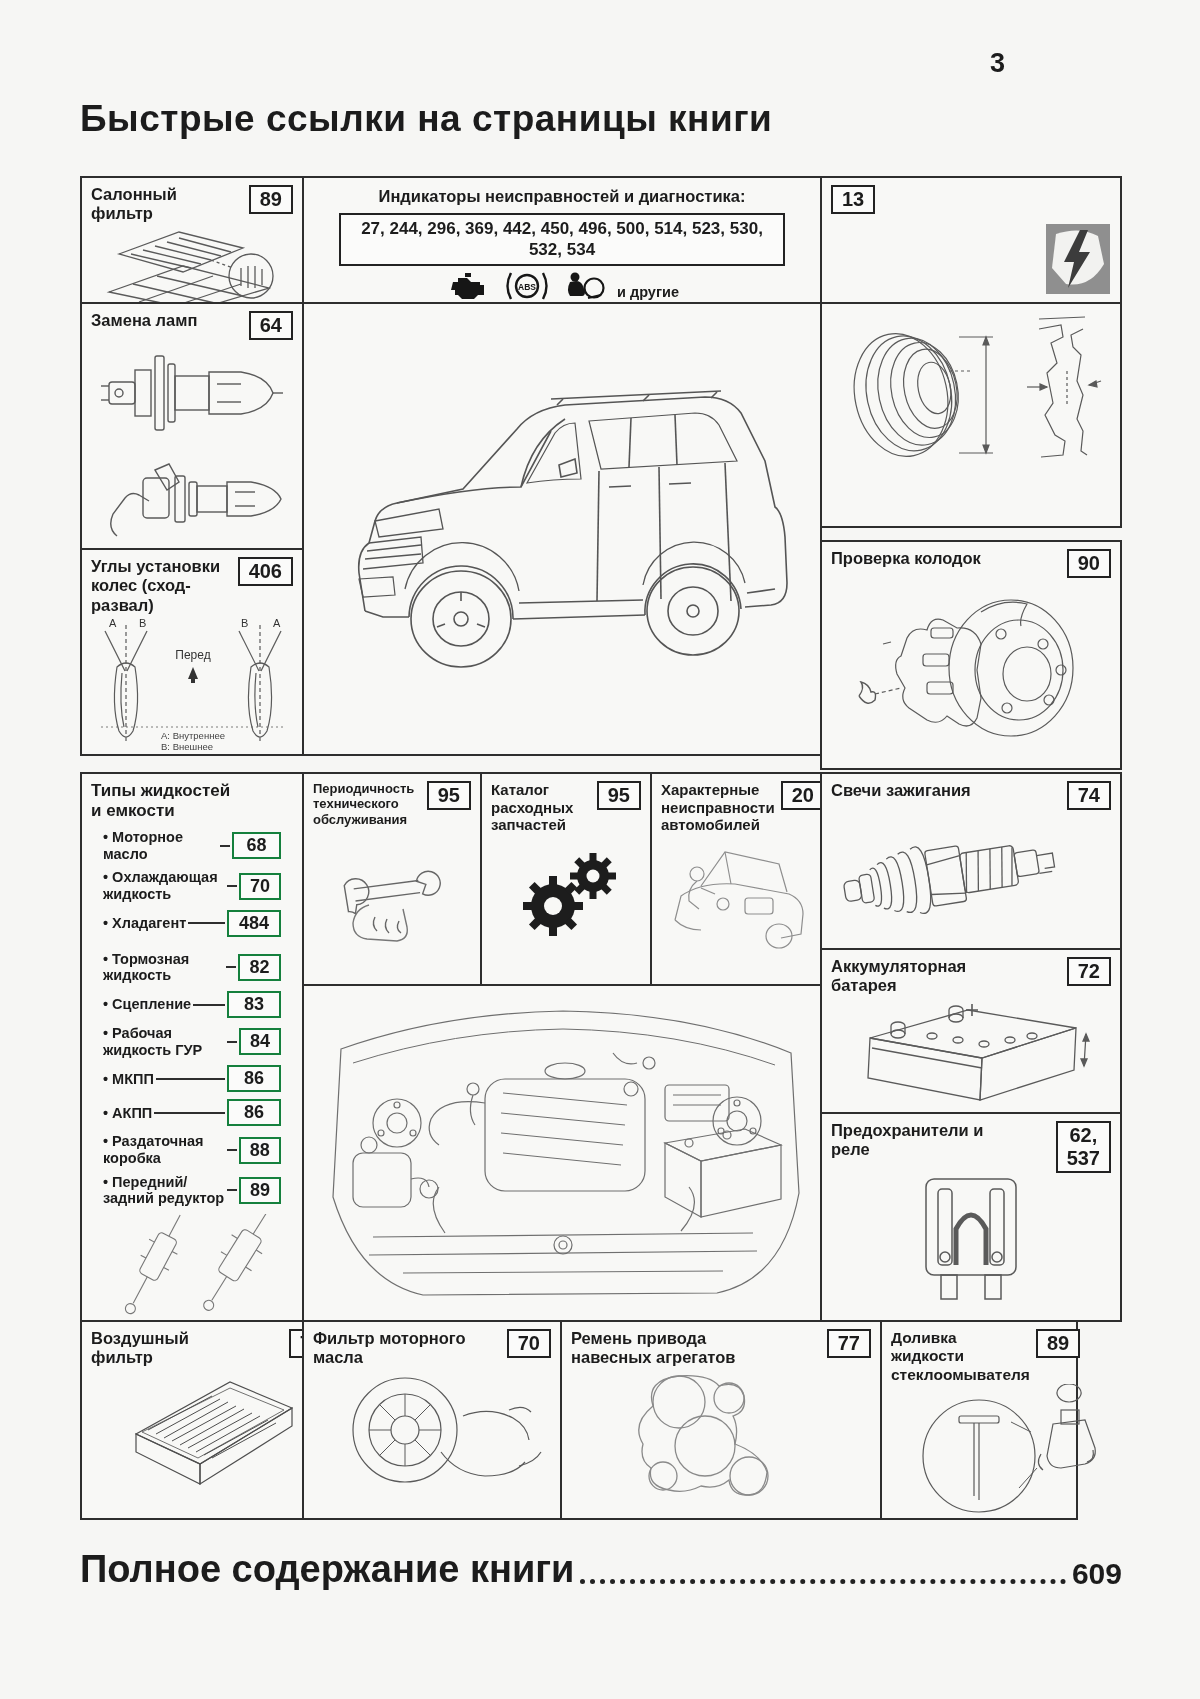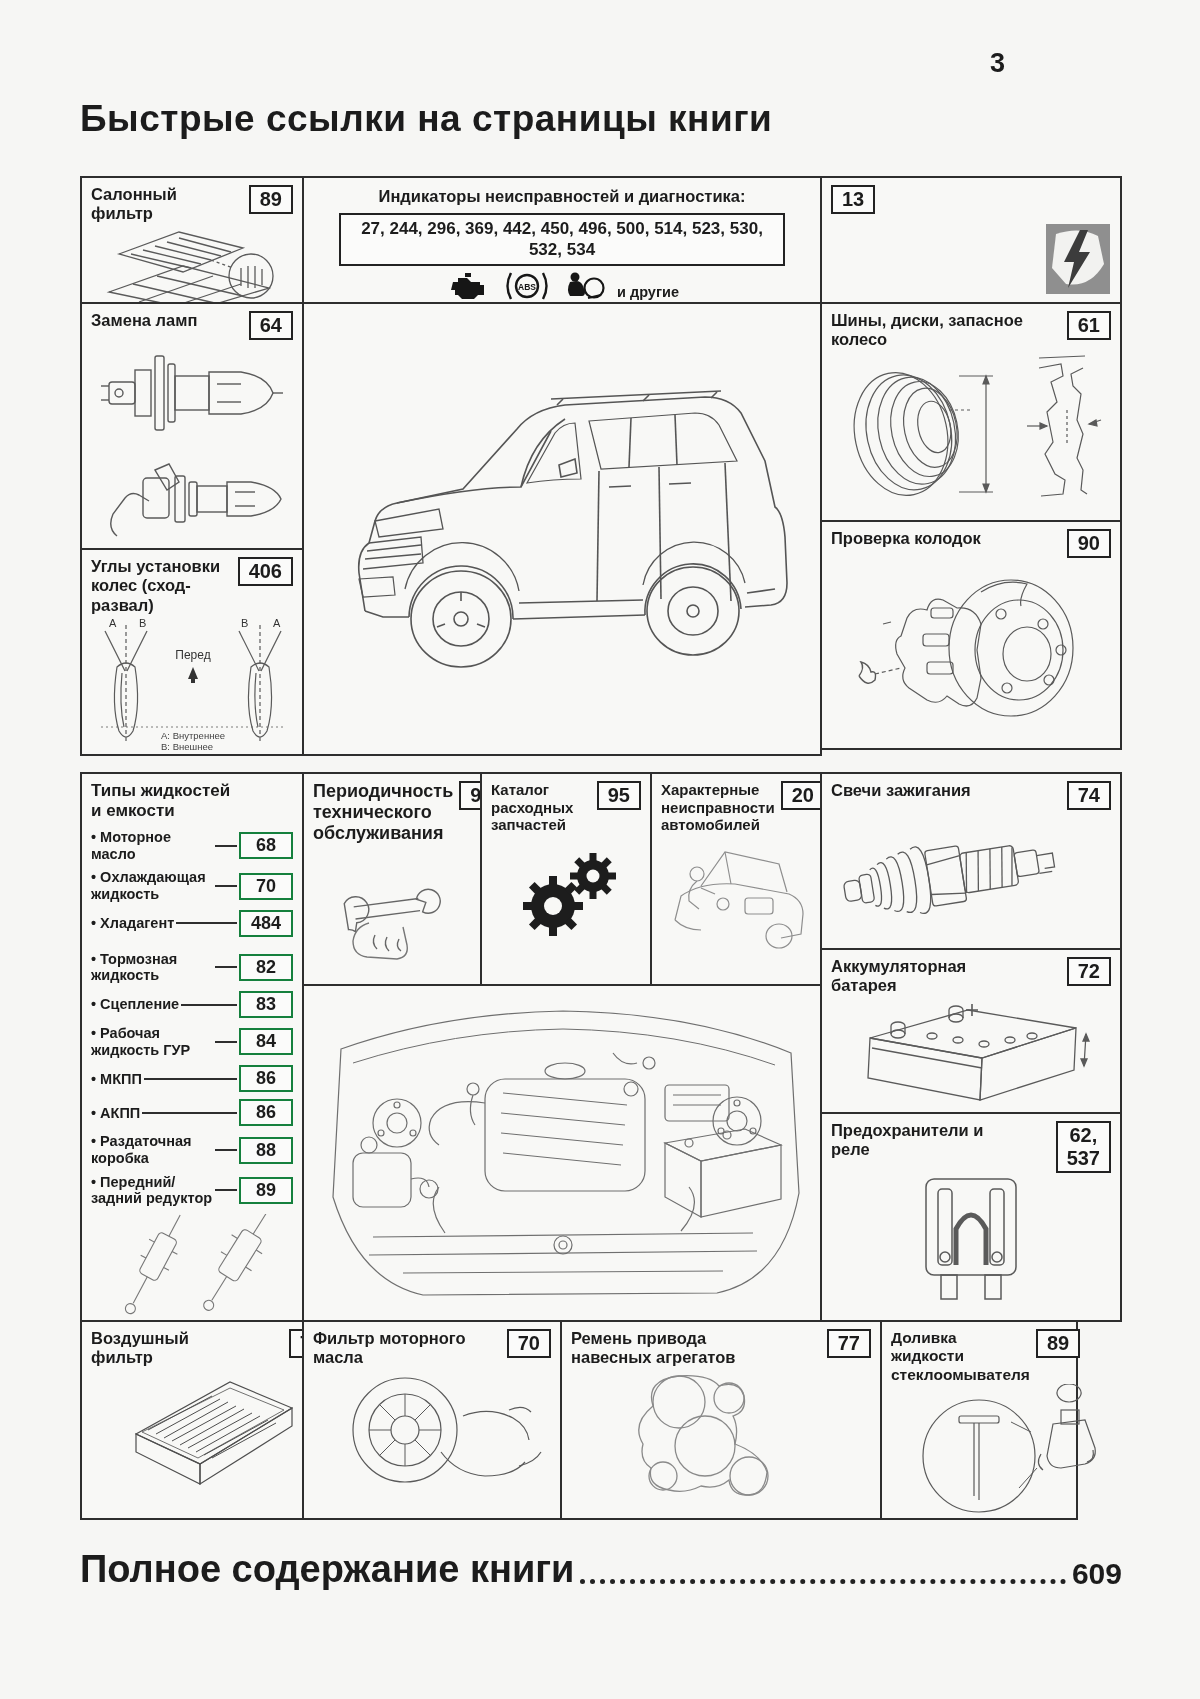--- a/index.html
+++ b/index.html
@@ -15,21 +15,21 @@
   .illus{display:block;margin:0 auto;}
   
   .ind-title{font-size:16.5px;font-weight:bold;text-align:center;margin-top:2px;}
   .ind-box{border:2px solid #222;margin:7px auto 4px;width:430px;padding:3px 6px;font-size:17px;font-weight:bold;text-align:center;line-height:1.25;background:#fbfbfa;}
   .ind-icons{display:flex;align-items:center;justify-content:center;gap:10px;margin-top:3px;}
   .ind-more{font-size:14.5px;font-weight:bold;align-self:flex-end;margin-bottom:2px;}
   
   .selfdiag-title{white-space:pre-line;font-size:14.5px;font-weight:bold;line-height:1.2;}
   .selfdiag-icon{position:absolute;right:10px;bottom:8px;}
   
-  .fluids-list{list-style:none;margin:8px 0 0;padding:0;}
+  .fluids-list{list-style:none;margin:8px 12px 0;padding:0;}
   .fluids-list li{display:flex;align-items:center;margin:0 0 7px;}
   .fl-label{font-size:14.5px;font-weight:bold;line-height:1.15;max-width:122px;}
   .fl-label::before{content:"• ";}
   .fl-lead{flex:1;border-top:2px solid #2e2e2e;margin:0 2px;min-width:10px;}
   .fl-box{border:2px solid #15803d;font-size:18px;font-weight:bold;width:46px;text-align:center;padding:1px 2px;background:#fbfbfa;}
   .footer{position:absolute;left:80px;top:1548px;width:1042px;display:flex;align-items:flex-end;}
   .footer-label{font-size:38px;font-weight:bold;white-space:nowrap;}
   .footer-dots{flex:1;border-bottom:5px dotted #222;margin:0 6px 7px;}
   .footer-page{font-size:30px;font-weight:bold;}
   svg text{font-family:"Liberation Sans","DejaVu Sans",sans-serif;}
@@ -220,24 +220,20 @@
 
       <path d="M92,278 A58,58 0 0 1 206,280" stroke-width="1.3"></path>
       <path d="M330,274 A52,52 0 0 1 432,272" stroke-width="1.3"></path>
 
       <line x1="206" y1="292" x2="330" y2="289"></line>
       <line x1="434" y1="282" x2="462" y2="278"></line>
     </svg>
   </div>
 
   <div class="cell" style="left:820px;top:302px;width:302px;height:226px">
-    <div class="cell-head">
-      <div class="cell-title">Шины, диски, запасное колесо</div>
-      <div class="pagebox">61</div>
-    </div>
     <svg class="illus" width="280" height="160" viewBox="0 0 280 160" fill="none" stroke="#5a5a5a" stroke-width="1.2">
 
       <g transform="rotate(-12 70 84)">
         <ellipse cx="70" cy="84" rx="46" ry="62"></ellipse>
         <ellipse cx="78" cy="84" rx="42" ry="58"></ellipse>
         <ellipse cx="86" cy="84" rx="38" ry="54"></ellipse>
         <ellipse cx="94" cy="84" rx="33" ry="48"></ellipse>
         <ellipse cx="100" cy="84" rx="26" ry="40"></ellipse>
         <ellipse cx="104" cy="84" rx="16" ry="26"></ellipse>
       </g>
@@ -255,21 +251,21 @@
         <line x1="236" y1="60" x2="236" y2="96" stroke-dasharray="3,3"></line>
         <line x1="196" y1="76" x2="216" y2="76"></line>
           <polygon points="216,76 209,73 209,79" fill="#5a5a5a"></polygon>
         <line x1="270" y1="70" x2="258" y2="74"></line>
           <polygon points="258,74 265,70 266,76" fill="#5a5a5a"></polygon>
         <line x1="208" y1="8" x2="254" y2="6"></line>
       </g>
     </svg>
   </div>
 
-  <div class="cell" style="left:820px;top:520px;width:302px;height:230px">
+  <div class="cell" style="left:820px;top:540px;width:302px;height:230px">
     <div class="cell-head">
       <div class="cell-title">Проверка колодок</div>
       <div class="pagebox">90</div>
     </div>
     <svg class="illus" width="280" height="174" viewBox="0 0 280 174" fill="none" stroke="#5a5a5a" stroke-width="1.2">
       <ellipse cx="180" cy="90" rx="62" ry="68"></ellipse>
       <ellipse cx="188" cy="92" rx="44" ry="50"></ellipse>
       <ellipse cx="196" cy="96" rx="24" ry="27"></ellipse>
       <circle cx="212" cy="66" r="5"></circle>
         <circle cx="230" cy="92" r="5"></circle>
@@ -362,21 +358,21 @@
         <line x1="122" y1="46" x2="129" y2="46"></line>
           <line x1="151" y1="46" x2="158" y2="46"></line>
         <line x1="140" y1="64" x2="140" y2="92"></line>
         <circle cx="140" cy="98" r="5"></circle>
       </g>
     </svg>
   </div>
 
   <div class="cell" style="left:302px;top:772px;width:180px;height:214px">
     <div class="cell-head">
-      <div class="cell-title" style="font-size:18px;">Периодичность технического обслуживания</div>
+      <div class="cell-title" style="font-size:13px;">Периодичность технического обслуживания</div>
       <div class="pagebox">95</div>
     </div>
     <svg class="illus" width="150" height="120" viewBox="0 0 150 120" fill="none" stroke="#666" stroke-width="1.4">
       <g transform="rotate(-18 75 60)">
         <path d="M30,44 a13,13 0 1 1 6,22 l-4,8 a10,10 0 0 0 -6,-4 z"></path>
         <path d="M36,62 L100,74"></path>
         <path d="M38,50 L102,62"></path>
         <path d="M100,62 a12,12 0 1 1 2,14 l6,-8 z"></path>
       </g>
       <path d="M52,78 q-14,4 -16,18 q0,14 14,16 l30,2 q12,-2 10,-14 l-4,-18" stroke="#777"></path>

